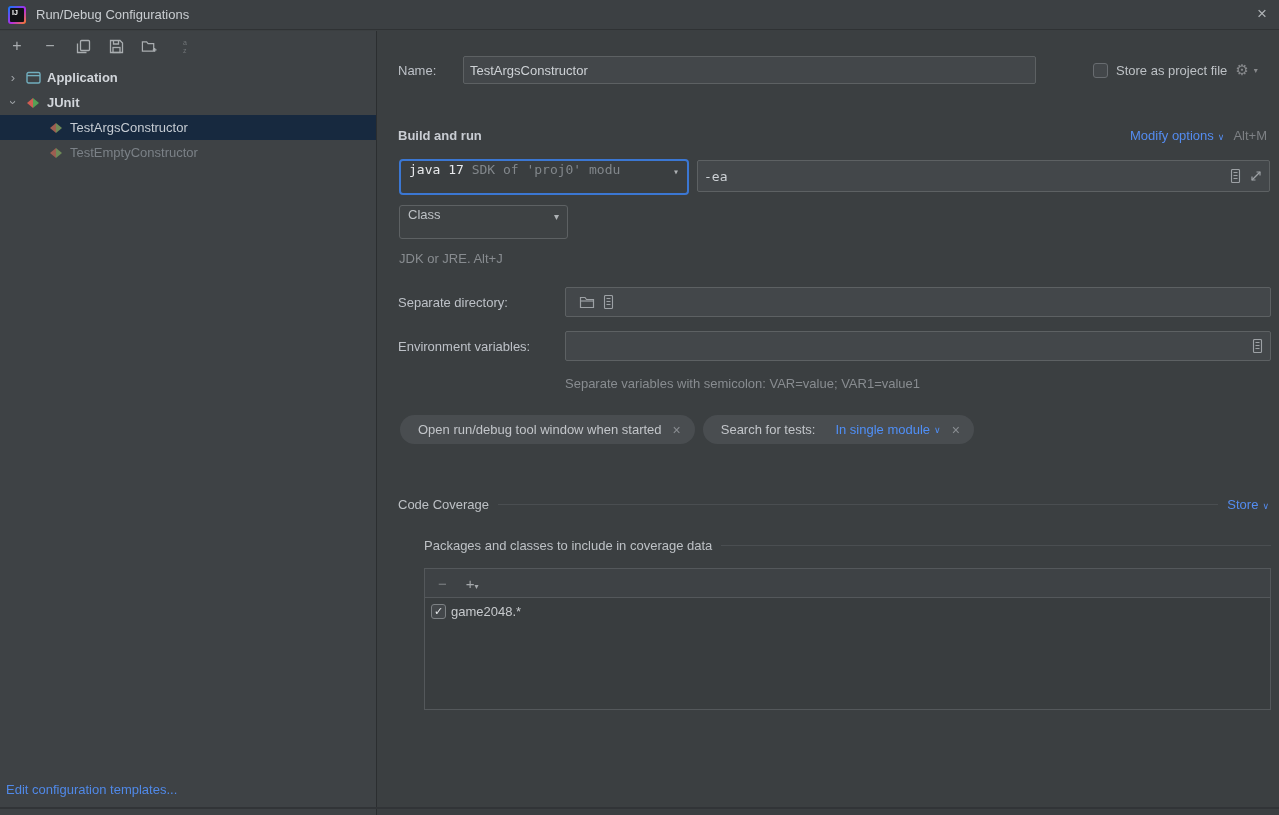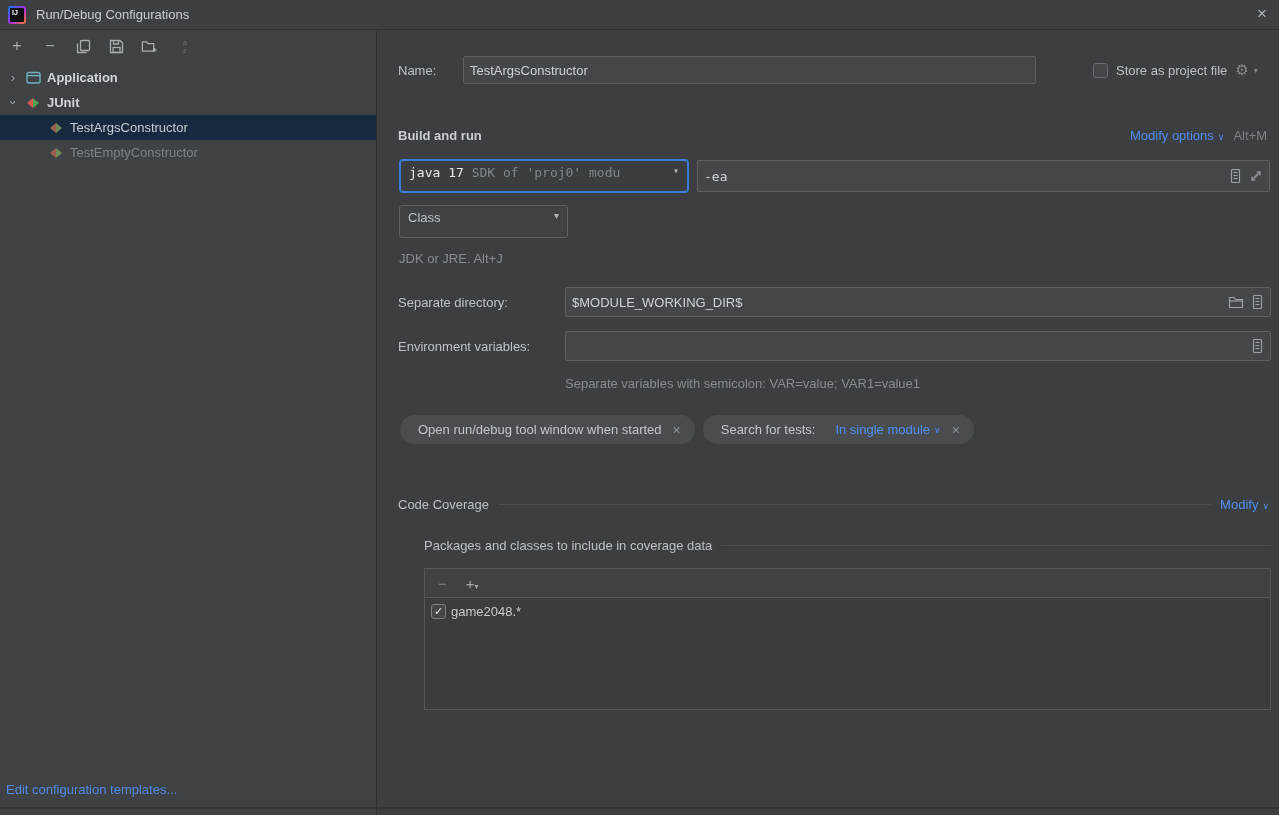--- a/index.html
+++ b/index.html
@@ -49,21 +49,21 @@
   .main { position:absolute; left:378px; top:31px; right:0; bottom:0; background:#3b3f41; }
   .lbl { position:absolute; color:#bdc1c7; }
   .hint { color:#888c90; }
   .field { position:absolute; background:#43474a; border:1px solid #5d6163; border-radius:2px;
     display:flex; align-items:center; padding:0 6px; }
   .field input { flex:1; min-width:0; background:transparent; border:none; outline:none;
     color:#ced2d6; font-family:"Liberation Sans",sans-serif; font-size:13px; }
   .field input.mono { font-family:"DejaVu Sans Mono",monospace; }
   .ficon { flex:0 0 auto; display:inline-flex; margin-left:7px; cursor:pointer; }
   .combo { position:absolute; border:1px solid #5d6163; border-radius:3px; background:#3e4244;
-    display:flex; align-items:flex-start; padding:4px 8px; cursor:pointer; }
+    display:flex; align-items:flex-end; padding:16px 8px; cursor:pointer; }
   .combo .arrow { margin-left:auto; color:#aeb2b5; font-size:10px; }
   .sdk-combo { border:2px solid #3b77d3; border-radius:4px; background:#3a3e40;
     font-family:"DejaVu Sans Mono",monospace; }
   .sdk-main { color:#e8eaec; white-space:pre; }
   .sdk-detail { color:#82878b; white-space:pre; overflow:hidden; flex:1; }
   .bold-title { font-weight:bold; color:#c9cdd3; }
   .link { color:#548cf0; cursor:pointer; }
   .link .vchev { font-size:9px; margin-left:4px; }
   .shortcut { color:#7d8084; }
   .pill { height:29px; border-radius:14.5px; background:#494d50; display:inline-flex;
@@ -229,21 +229,20 @@
     <div class="combo" style="left:21px; top:174px; width:169px; height:33px;">
       <span>Class</span>
       <span class="arrow">▾</span>
     </div>
 
 
     <span class="lbl hint" style="left:21px; top:220px;">JDK or JRE. Alt+J</span>
 
     <span class="lbl" style="left:20px; top:264px;">Separate directory:</span>
     <div class="field" style="left:187px; top:256px; width:706px; height:30px;">
-      <input value="$MODULE_WORKING_DIR$" style="">
       <span class="ficon">
         <svg width="16" height="13" viewBox="0 0 16 13" fill="none" stroke="#9da1a5" stroke-width="1.2">
           <path d="M1.5 1.5h4.5l1.5 2h7v8h-13z"></path>
             <path d="M1.5 5h13"></path>
         </svg>
       </span>
       <span class="ficon">
         <svg width="13" height="14" viewBox="0 0 13 14" fill="none" stroke="#9da1a5" stroke-width="1.1">
           <rect x="2.5" y="0.5" width="8" height="13" rx="1"></rect>
             <path d="M4.5 3.5h4M4.5 6.5h4M4.5 9.5h4"></path>
@@ -273,21 +272,21 @@
         <span>Search for tests:</span>
         <span class="bluepart">In single module</span>
         <span class="bchev">∨</span>
         <span class="x">×</span>
       </span>
     </div>
 
     <div class="sec-row" style="left:20px; right:10px; top:466px;">
       <span>Code Coverage</span>
       <span class="hline"></span>
-      <span class="link"><span>Modify</span><span class="vchev">∨</span></span>
+      <span class="link"><span>Store</span><span class="vchev">∨</span></span>
     </div>
 
     <div class="sec-row" style="left:46px; right:8px; top:507px;">
       <span>Packages and classes to include in coverage data</span>
       <span class="hline"></span>
     </div>
 
     <div class="cov-panel" style="left:46px; top:537px; width:847px; height:142px;">
       <div class="cov-toolbar">
         <span class="tbtn dim">−</span>

